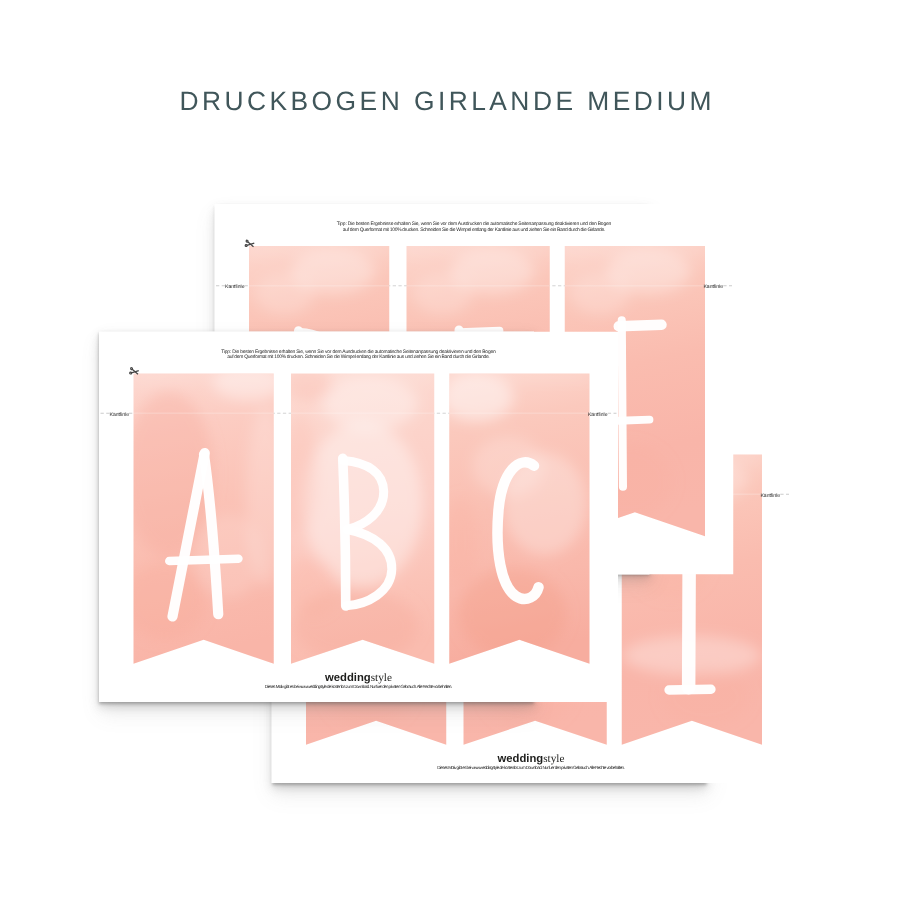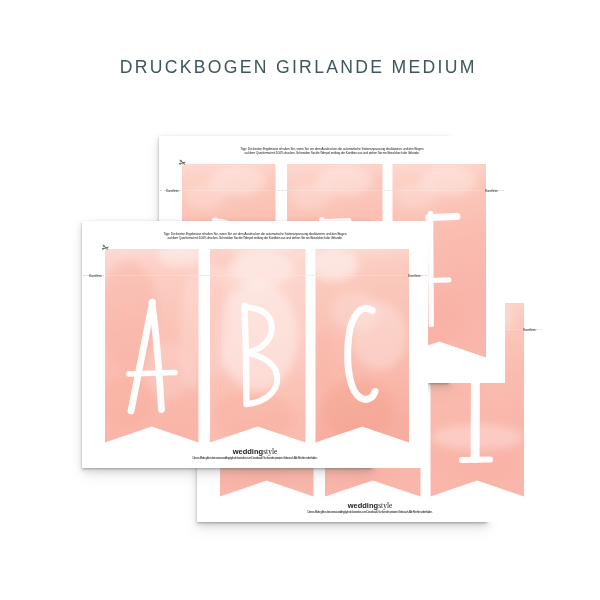--- a/index.html
+++ b/index.html
@@ -1,17 +1,17 @@
 <!DOCTYPE html>
 <html><head>
 <meta charset="utf-8">
 <style>
   html,body{margin:0;padding:0;background:#ffffff;width:600px;height:600px;overflow:hidden}
   .sheet{position:absolute;width:290px;height:247px;background:#fff;
-         box-shadow:0 1px 2px rgba(80,80,80,0.40), 0 3px 6px rgba(90,90,90,0.22), 1px 7px 13px rgba(120,120,120,0.15);margin-left:16px;}
+         box-shadow:0 1px 2px rgba(80,80,80,0.40), 0 3px 6px rgba(90,90,90,0.22), 1px 7px 13px rgba(120,120,120,0.15);}
 </style>
 </head>
 <body>
 
 <div style="position:absolute;left:-3px;top:58.5px;width:600px;text-align:center;font-family:'Liberation Sans',sans-serif;font-size:17.6px;line-height:17.6px;letter-spacing:2.3px;color:#40565a;text-indent:2.3px">DRUCKBOGEN GIRLANDE MEDIUM</div>
 
 <div class="sheet" style="left:181px;top:274.5px;z-index:1">
 <svg width="346" height="247" viewBox="0 0 346 247" xmlns="http://www.w3.org/2000/svg" style="display:block">
   <defs>
     <linearGradient id="s3g0" x1="0" y1="0" x2="0.1" y2="1">

